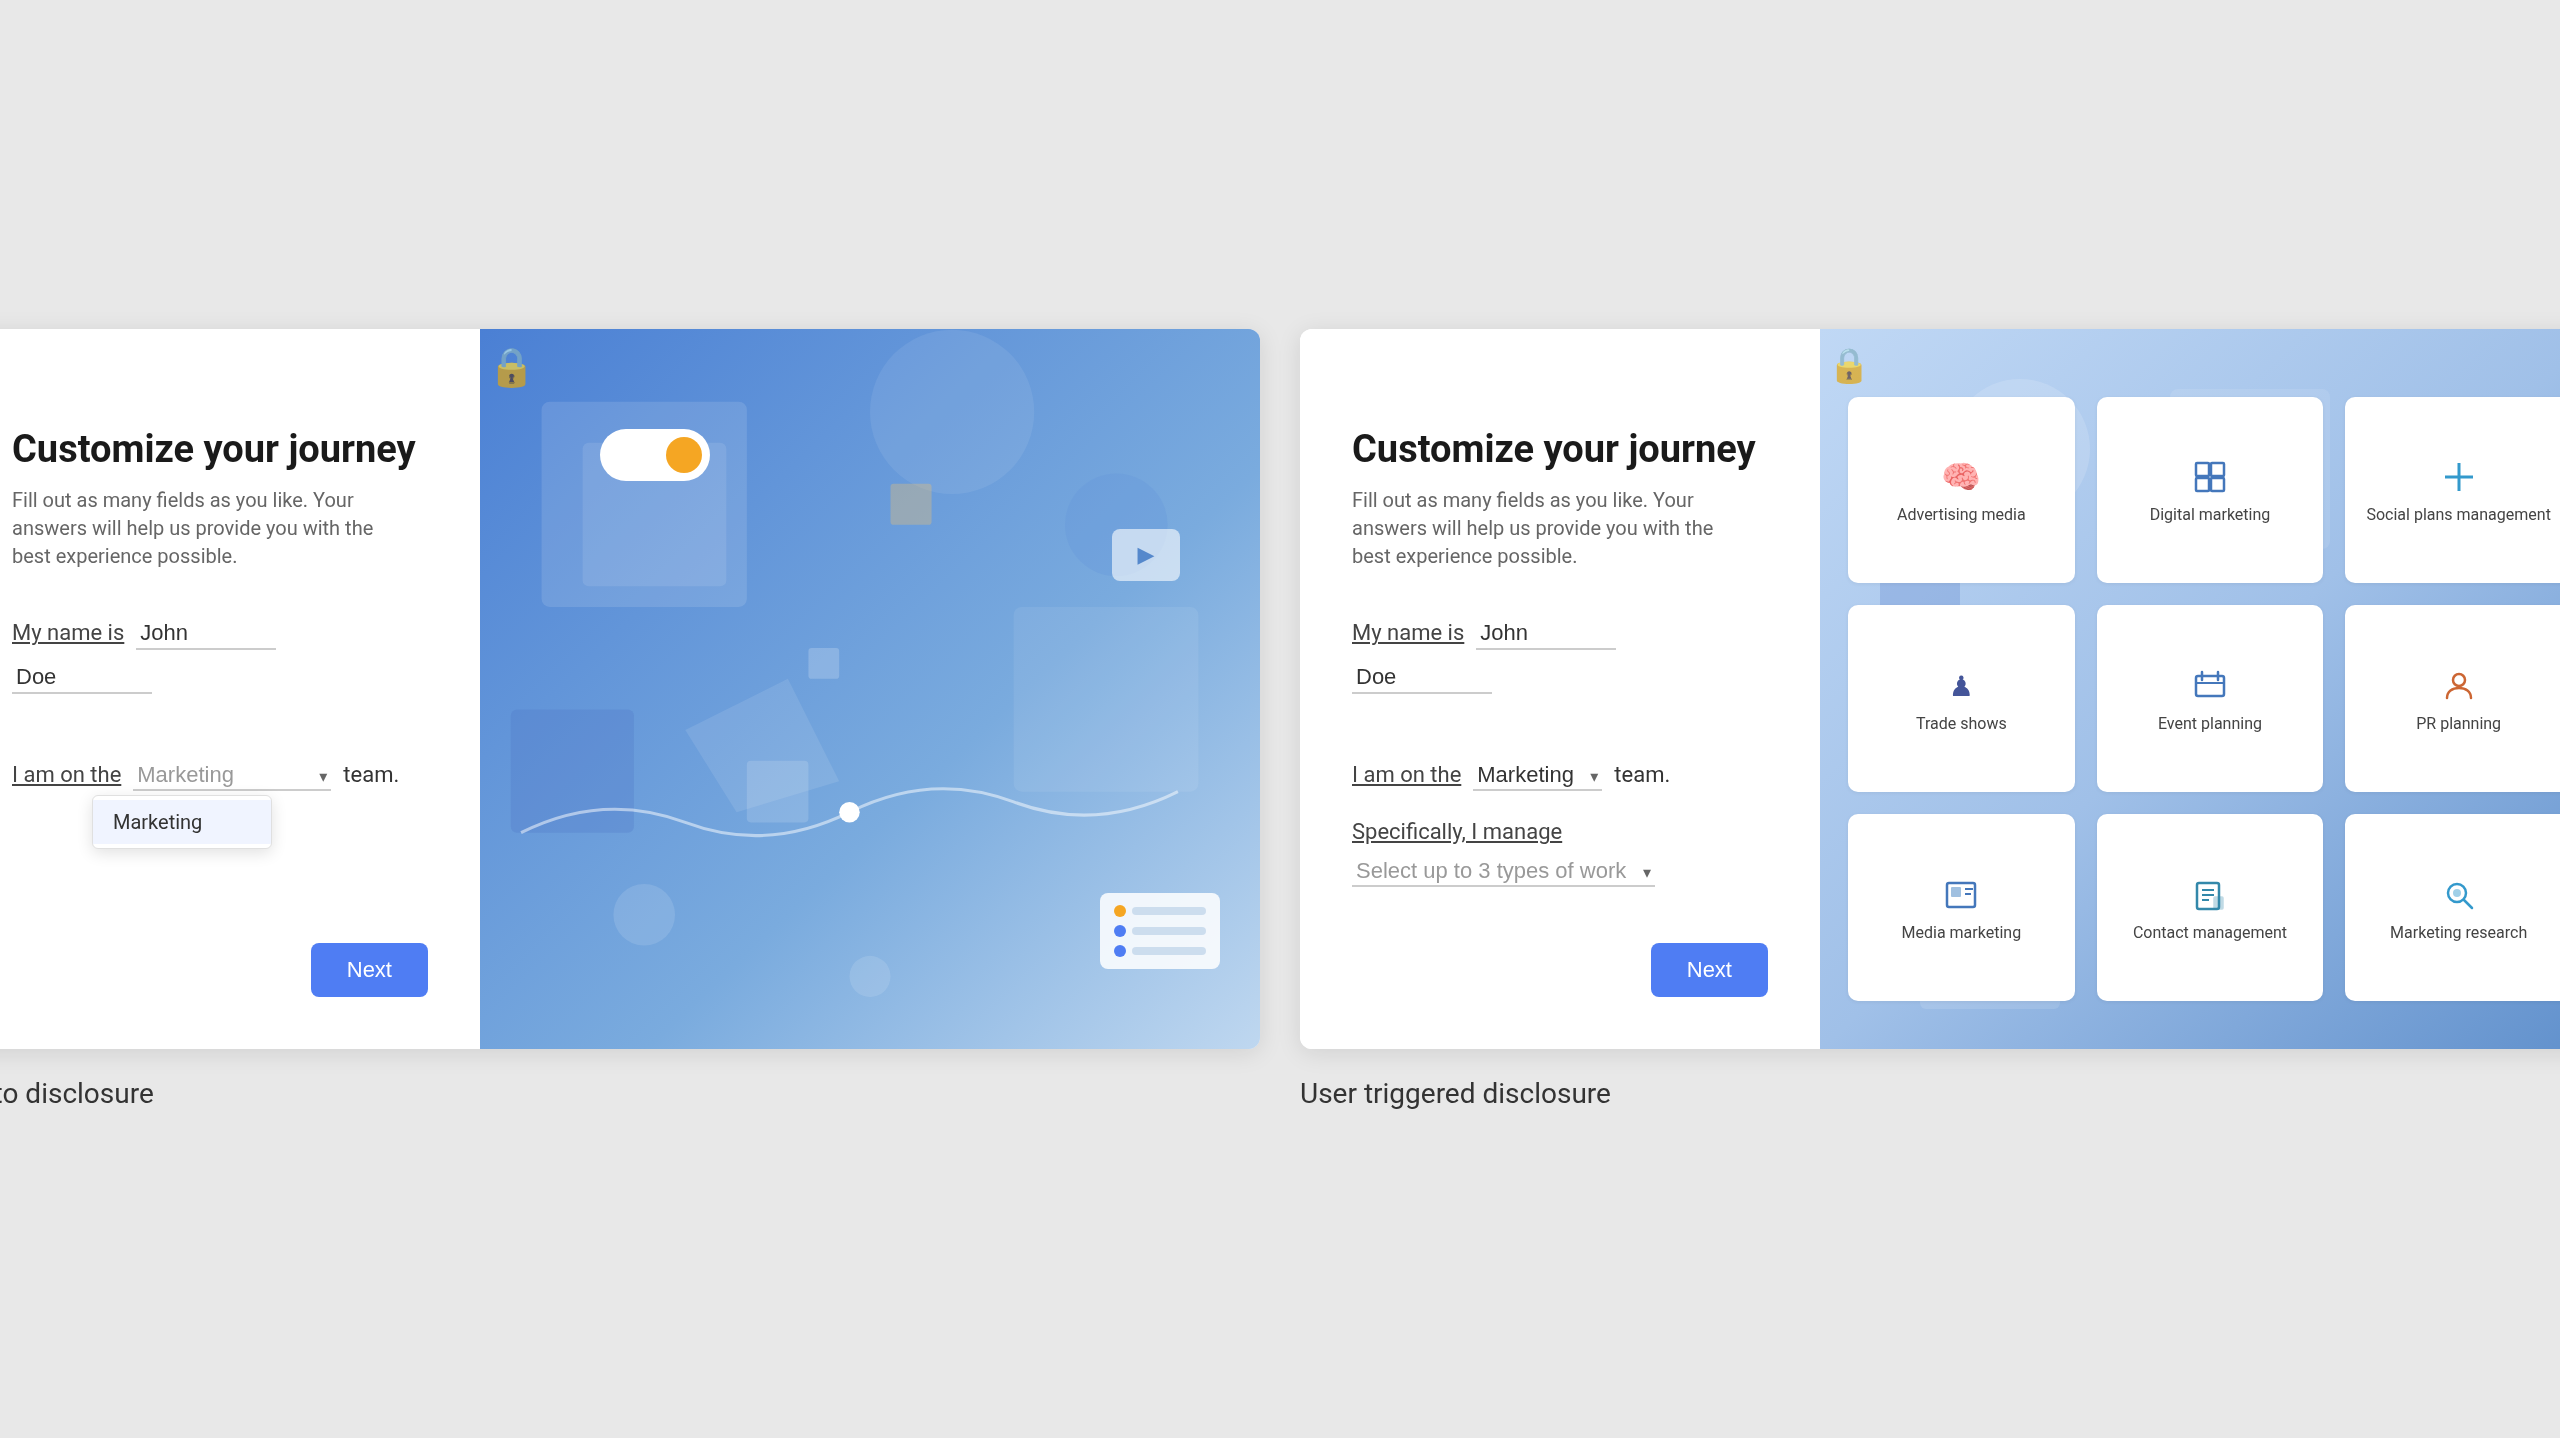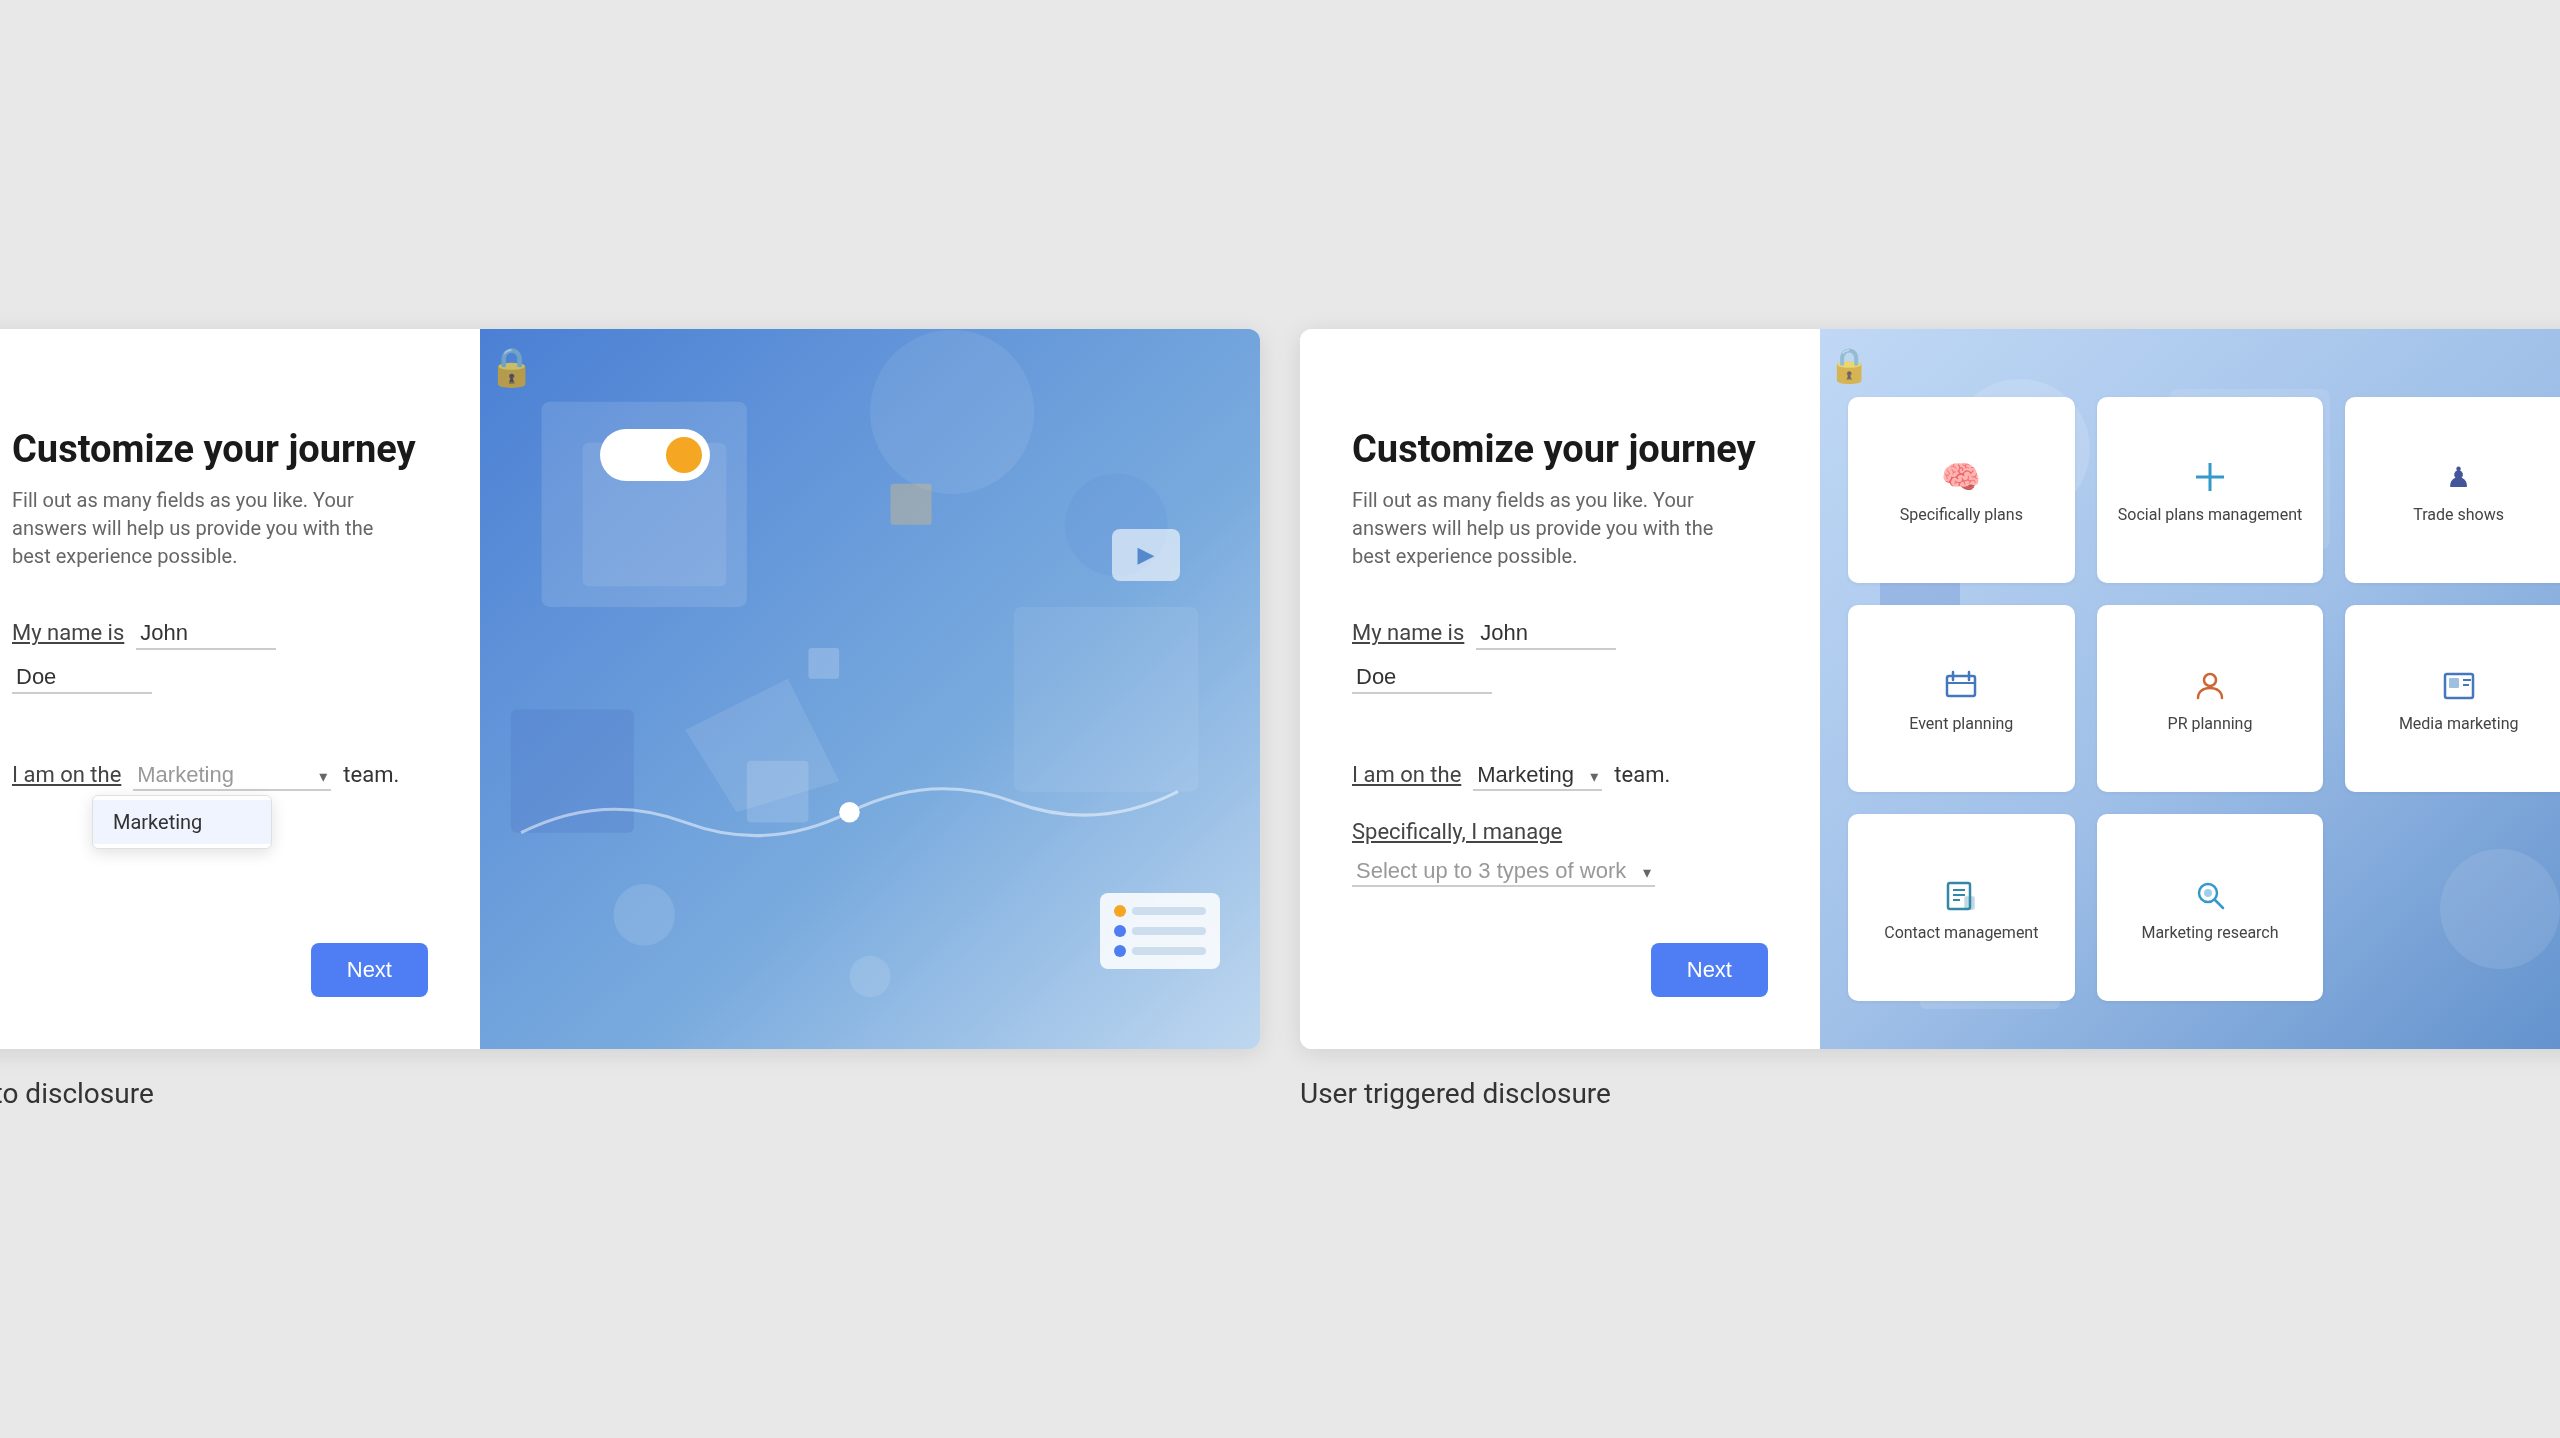--- a/index.html
+++ b/index.html
@@ -488,23 +488,34 @@
 
           <circle cx="200" cy="120" r="40" fill="rgba(240,180,60,0.6)"></circle>
         </svg>
 
         <div style="position:absolute; top:16px; left:8px; font-size:34px; color:rgba(255,255,255,0.7);">🔒</div>
 
         <div style="position:absolute; top:50px; left:10px; right:10px; bottom:30px; display:grid; grid-template-columns:repeat(3,1fr); grid-template-rows:repeat(3,1fr); gap:6px; padding:10px;">
 
           <div class="work-card">
             <div class="work-card-icon" style="color:#cc6688;">🧠</div>
-            <div class="work-card-label">Specifically plans</div>
-          </div>
-
+            <div class="work-card-label">Advertising media</div>
+          </div>
+
+          <div class="work-card">
+            <div class="work-card-icon" style="color:#4477bb;">
+              <svg width="32" height="32" viewBox="0 0 32 32" fill="none">
+                  <rect x="2" y="2" width="13" height="13" rx="1" stroke="#4477bb" stroke-width="2.5"></rect>
+                  <rect x="17" y="2" width="13" height="13" rx="1" stroke="#4477bb" stroke-width="2.5"></rect>
+                  <rect x="2" y="17" width="13" height="13" rx="1" stroke="#4477bb" stroke-width="2.5"></rect>
+                  <rect x="17" y="17" width="13" height="13" rx="1" stroke="#4477bb" stroke-width="2.5"></rect>
+                </svg>
+            </div>
+            <div class="work-card-label">Digital marketing</div>
+          </div>
 
           <div class="work-card">
             <div class="work-card-icon" style="color:#3399cc;">
               <svg width="32" height="32" viewBox="0 0 32 32" fill="none">
                   <line x1="16" y1="2" x2="16" y2="30" stroke="#3399cc" stroke-width="3"></line>
                   <line x1="2" y1="16" x2="30" y2="16" stroke="#3399cc" stroke-width="3"></line>
                 </svg>
             </div>
             <div class="work-card-label">Social plans management</div>
           </div>

